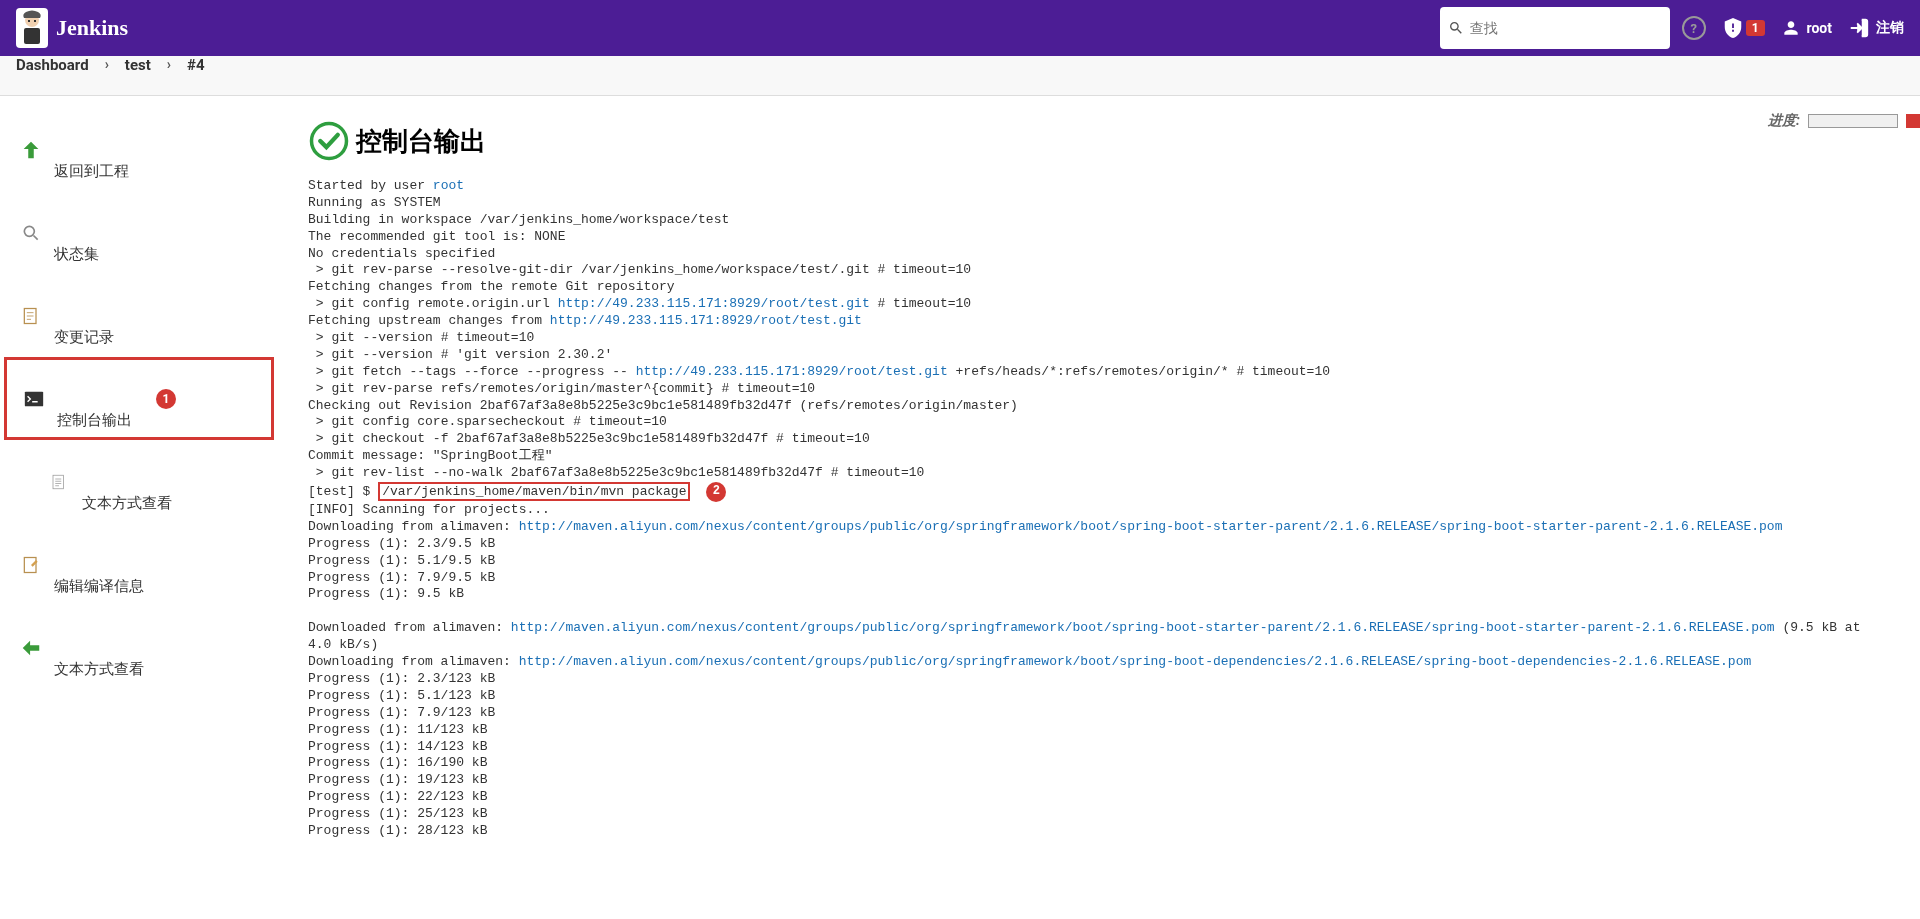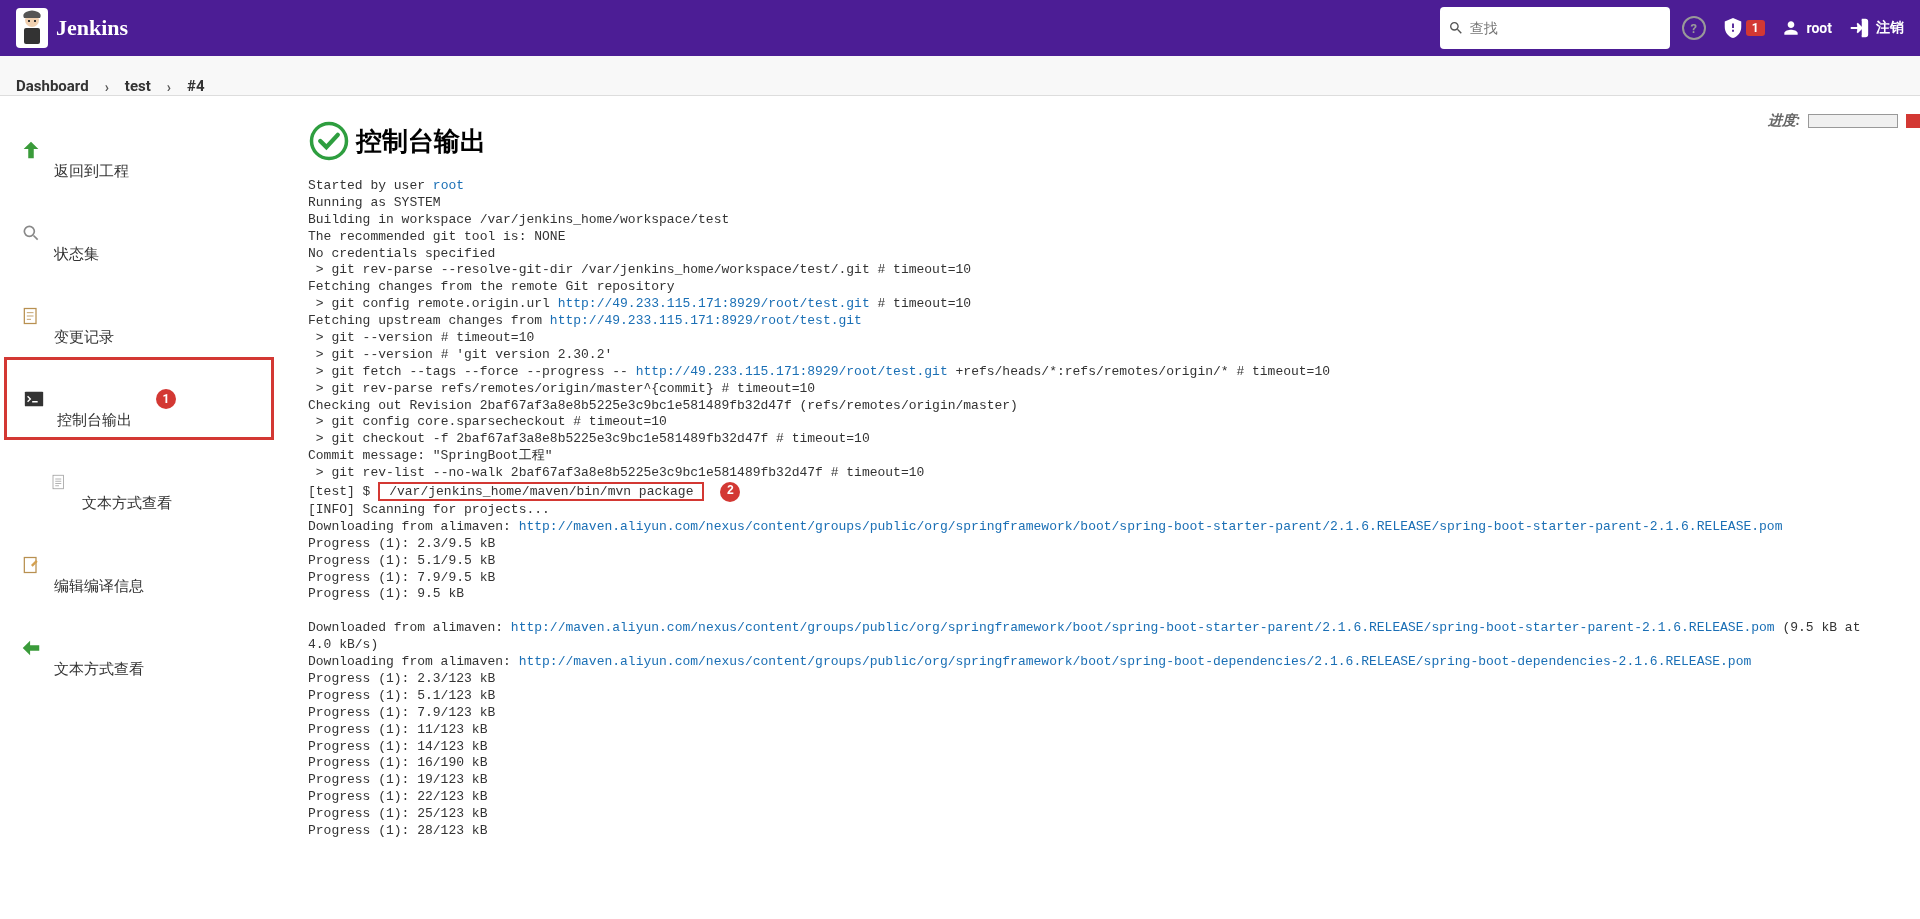--- a/index.html
+++ b/index.html
@@ -15,21 +15,21 @@
     .search-input { border: none; outline: none; font-size: 14px; width: 100%; color: #333; }
     .help-btn { width: 24px; height: 24px; border: 2px solid #999; border-radius: 50%; display: flex; align-items: center; justify-content: center; color: #999; font-weight: bold; margin-right: 16px; cursor: pointer; font-size: 13px; }
     .warn-badge { display: flex; align-items: center; margin-right: 16px; cursor: pointer; }
     .warn-badge svg { width: 22px; height: 22px; fill: #fff; }
     .badge-count { background: #d33833; color: #fff; font-size: 12px; font-weight: bold; padding: 1px 6px; border-radius: 3px; margin-left: 2px; }
     .user-section { display: flex; align-items: center; color: #fff; font-weight: bold; margin-right: 16px; cursor: pointer; gap: 6px; }
     .user-section svg { width: 20px; height: 20px; fill: #fff; }
     .logout-btn { display: flex; align-items: center; color: #fff; font-weight: bold; cursor: pointer; gap: 6px; }
     .logout-btn svg { width: 22px; height: 22px; fill: #fff; stroke: #fff; }
     
-    .breadcrumb-bar { background: #f8f8f8; border-bottom: 1px solid #ddd; height: 40px; display: flex; align-items: flex-end; padding: 0 16px; }
+    .breadcrumb-bar { background: #f8f8f8; border-bottom: 1px solid #ddd; height: 40px; display: flex; align-items: flex-start; padding: 0 16px; }
     .breadcrumb-item { color: #333; font-weight: bold; cursor: pointer; font-size: 15px; }
     .breadcrumb-sep { margin: 0 16px; color: #555; font-size: 14px; font-weight: bold; }
     
     .main-layout { display: flex; }
     .sidebar { width: 278px; padding-top: 12px; }
     .side-item { display: flex; align-items: center; padding: 10px 20px; cursor: pointer; gap: 12px; }
     .side-item.highlighted { border: 3px solid #d33833; margin: 0 4px 0 4px; padding: 7px 16px; }
     .side-item.sub { padding-left: 48px; }
     .side-icon { width: 22px; height: 22px; display: flex; align-items: center; justify-content: center; }
     .side-text { color: #333; font-size: 15px; margin-top: 44px; }
@@ -40,21 +40,21 @@
     .progress-bar { position: absolute; right: 0; top: 16px; display: flex; align-items: center; gap: 8px; color: #666; font-size: 14px; font-weight: bold; font-style: italic; }
     .progress-track { width: 90px; height: 14px; border: 1px solid #999; background: #f0f0f0; display: inline-block; }
     .progress-cancel { width: 14px; height: 14px; background: #d33833; display: inline-block; cursor: pointer; }
     
     .page-title-row { display: flex; align-items: center; gap: 6px; margin-bottom: 16px; }
     .success-icon { width: 42px; height: 42px; }
     .page-title { font-size: 26px; font-weight: bold; }
     
     .console-output { font-family: "Consolas", "Monaco", "Courier New", monospace; font-size: 13px; line-height: 1.3; white-space: pre-wrap; color: #333; }
     .console-output a { color: #1a6fb5; text-decoration: none; }
-    .hl-box { border: 2px solid #d33833; padding: 0 9px; display: inline; }
+    .hl-box { border: 2px solid #d33833; padding: 0 2px; display: inline; }
   </style>
 </head>
 <body>
 
 <div class="header">
   <div class="logo-section">
     <svg class="logo-img" viewBox="0 0 32 40">
         <circle cx="16" cy="12" r="7" fill="#f0d0b0"></circle>
         <path d="M8 10 Q6 6 10 4 Q16 1 22 4 Q26 6 24 10" fill="#555"></path>
         <rect x="8" y="20" width="16" height="16" fill="#333" rx="2"></rect>

